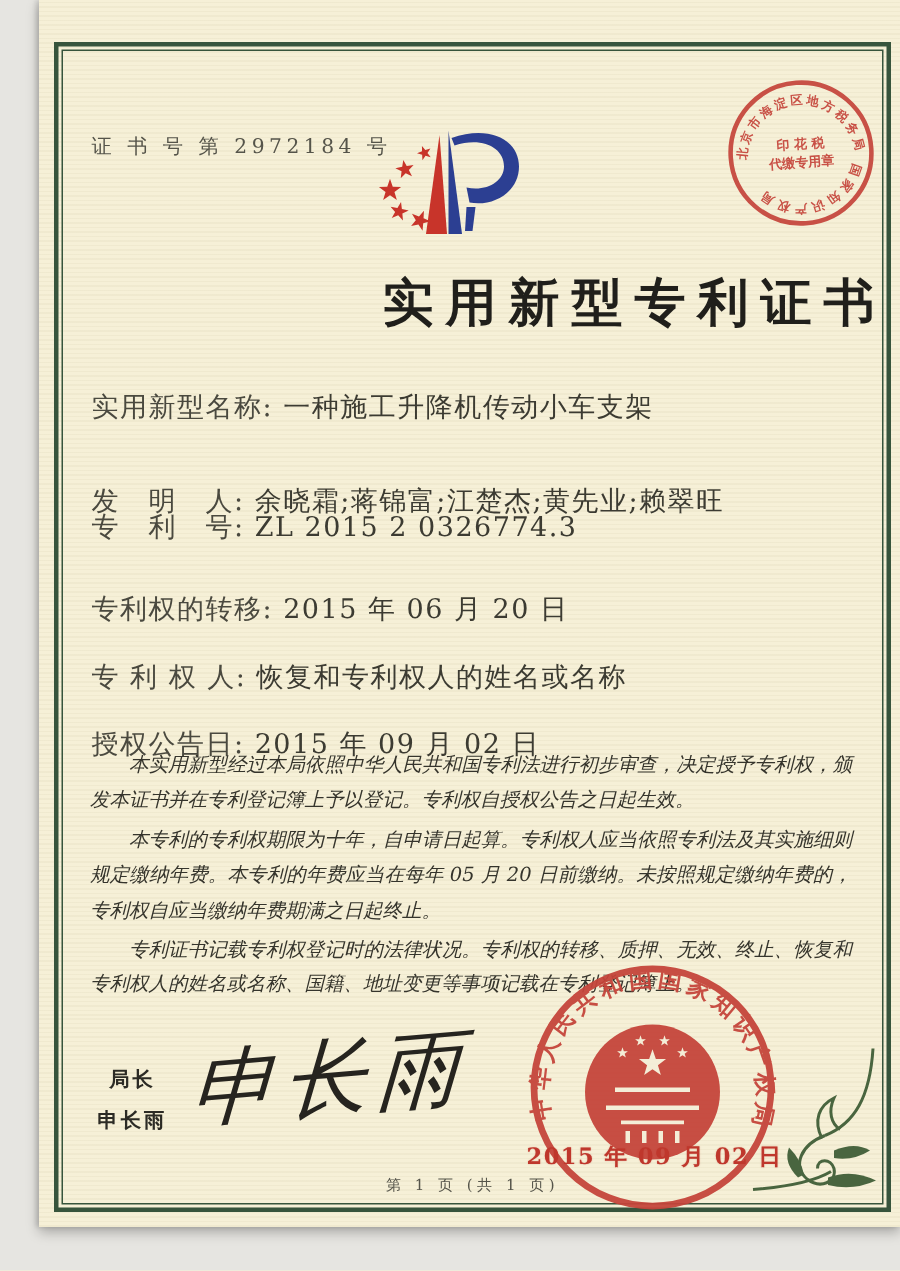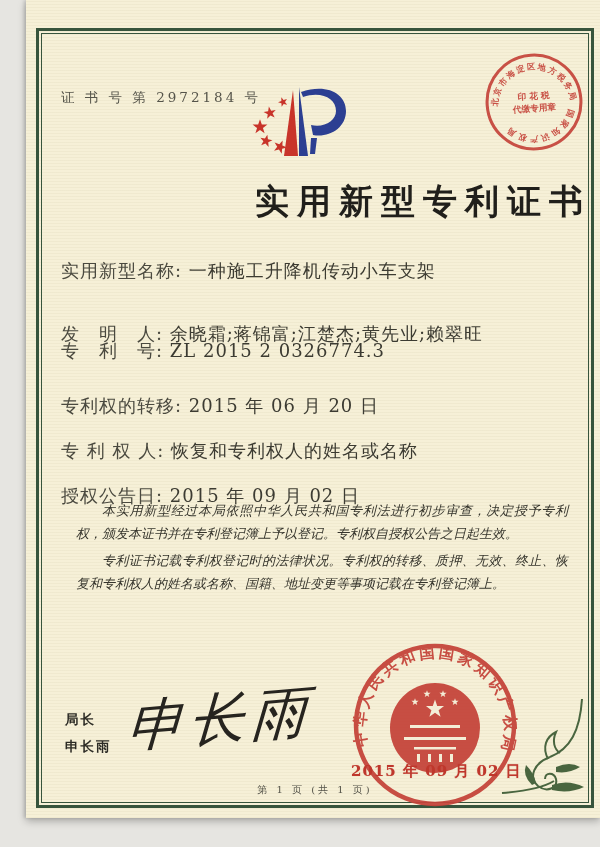--- a/index.html
+++ b/index.html
@@ -38,23 +38,23 @@
     position:absolute;left:22px;width:510px;
     font-size:18px;color:#44433a;letter-spacing:1px;white-space:nowrap;
   }
   .frow .flabel{color:#4a493f;}
   .frow .fvalue{color:#3c3b32;}
   .paras{
     position:absolute;left:21px;top:468px;width:508px;
     font-size:13px;line-height:1.8;color:#35342c;
     text-align:justify;font-style:italic;
   }
-  .paras p{margin:0 0 3px 16px;text-indent:2em;}
+  .paras p{margin:0 0 3px 0;text-indent:2em;}
   .director{position:absolute;left:26px;top:680px;font-family:"DejaVu Sans","Liberation Sans",sans-serif;}
-  .director .dtitle{font-size:13.5px;font-weight:bold;color:#2c2b25;letter-spacing:2px;}
+  .director .dtitle{font-size:13.5px;font-weight:bold;color:#2c2b25;letter-spacing:2px;text-align:center;}
   .director .dname{font-size:13.5px;font-weight:bold;color:#2c2b25;letter-spacing:2px;margin-top:9px;}
   .signature{
     position:absolute;left:88px;top:648px;width:260px;
     font-size:56px;font-style:italic;color:#26241f;letter-spacing:6px;
     transform:rotate(-5deg) skewX(-8deg);
   }
   .seal{position:absolute;left:311px;top:609px;width:170px;height:170px;opacity:.94;}
   .seal-date{
     position:absolute;left:312px;top:731px;width:180px;
     font-size:15px;font-weight:bold;color:#bf372c;letter-spacing:1px;
@@ -125,20 +125,21 @@
       <div class="frow" style="top:408px">
         <span class="flabel">专 利 权 人: </span><span class="fvalue">恢复和专利权人的姓名或名称</span>
       </div>
       <div class="frow" style="top:453px">
         <span class="flabel">授权公告日: </span><span class="fvalue">2015 年 09 月 02 日</span>
       </div>
     </div>
 
     <div class="paras">
       <p>本实用新型经过本局依照中华人民共和国专利法进行初步审查，决定授予专利权，颁发本证书并在专利登记簿上予以登记。专利权自授权公告之日起生效。</p>
+      <p>本专利的专利权期限为十年，自申请日起算。专利权人应当依照专利法及其实施细则规定缴纳年费。本专利的年费应当在每年 05 月 20 日前缴纳。未按照规定缴纳年费的，专利权自应当缴纳年费期满之日起终止。</p>
       <p>专利证书记载专利权登记时的法律状况。专利权的转移、质押、无效、终止、恢复和专利权人的姓名或名称、国籍、地址变更等事项记载在专利登记簿上。</p>
     </div>
 
     <div class="signature">申长雨</div>
 
     <div class="director">
       <div class="dtitle">局长</div>
       <div class="dname">申长雨</div>
     </div>
 

